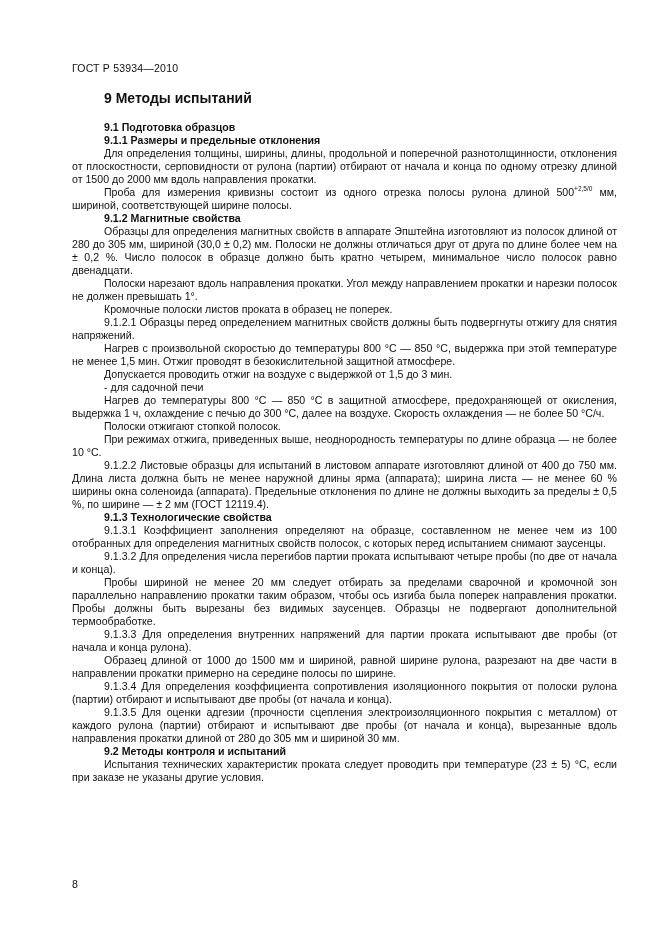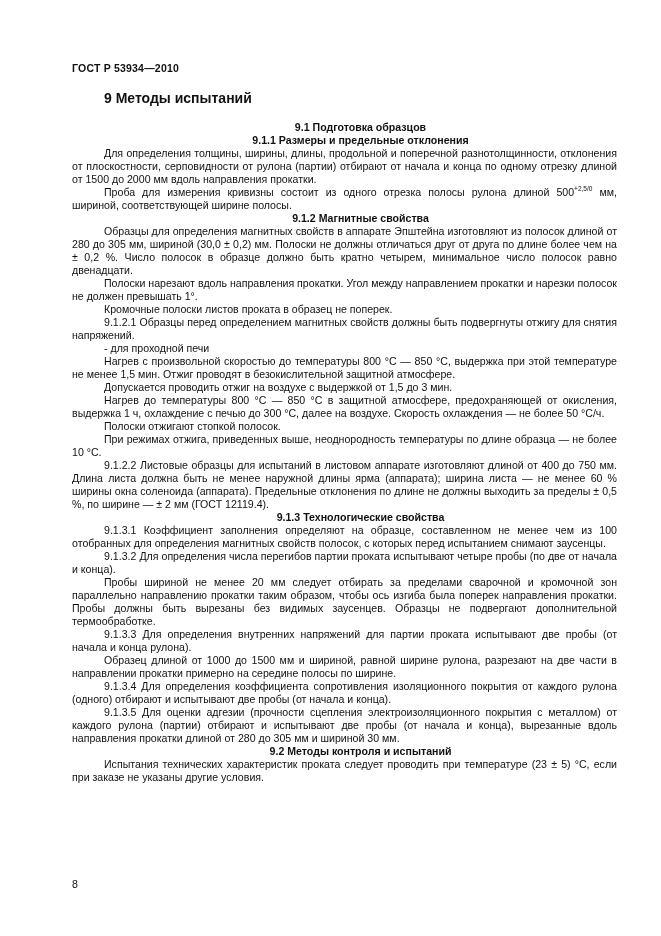--- a/index.html
+++ b/index.html
@@ -13,38 +13,38 @@
     overflow: hidden;
   }
   .page {
     position: absolute;
     inset: 0;
     background: #ffffff;
     padding: 62px 44px 90px 72px;
   }
   .doc-header {
     font-size: 10.5px;
-    font-weight: bold;
+    font-weight: normal;
     letter-spacing: 0.2px;
     margin-bottom: 16px;
   }
   .section-title {
     font-size: 14px;
     font-weight: bold;
     margin: 0 0 15px 32px;
   }
   .content {
     font-size: 10.6px;
     line-height: 13px;
     text-align: justify;
   }
   .content p.sub {
     font-weight: bold;
     margin-left: 32px;
-    text-align: center;
+    text-align: left;
   }
   .content p.para {
     text-indent: 32px;
   }
   sup {
     font-size: 0.62em;
     line-height: 0;
   }
   .page-number {
     position: absolute;
@@ -65,34 +65,34 @@
   <div class="content">
     <p class="sub">9.1 Подготовка образцов</p>
     <p class="sub">9.1.1 Размеры и предельные отклонения</p>
     <p class="para">Для определения толщины, ширины, длины, продольной и поперечной разнотолщинности, отклонения от плоскостности, серповидности от рулона (партии) отбирают от начала и конца по одному отрезку длиной от 1500 до 2000 мм вдоль направления прокатки.</p>
     <p class="para"><span>Проба для измерения кривизны состоит из одного отрезка полосы рулона длиной 500</span><sup>+2,5/0</sup><span> мм, шириной, соответствующей ширине полосы.</span></p>
     <p class="sub">9.1.2 Магнитные свойства</p>
     <p class="para">Образцы для определения магнитных свойств в аппарате Эпштейна изготовляют из полосок длиной от 280 до 305 мм, шириной (30,0 ± 0,2) мм. Полоски не должны отличаться друг от друга по длине более чем на ± 0,2 %. Число полосок в образце должно быть кратно четырем, минимальное число полосок равно двенадцати.</p>
     <p class="para">Полоски нарезают вдоль направления прокатки. Угол между направлением прокатки и нарезки полосок не должен превышать 1°.</p>
     <p class="para">Кромочные полоски листов проката в образец не поперек.</p>
     <p class="para">9.1.2.1 Образцы перед определением магнитных свойств должны быть подвергнуты отжигу для снятия напряжений.</p>
-    <p class="para">- для проходной печи</p>
     <p class="para">Нагрев с произвольной скоростью до температуры 800 °С — 850 °С, выдержка при этой температуре не менее 1,5 мин. Отжиг проводят в безокислительной защитной атмосфере.</p>
     <p class="para">Допускается проводить отжиг на воздухе с выдержкой от 1,5 до 3 мин.</p>
+    <p class="para">- для садочной печи</p>
     <p class="para">Нагрев до температуры 800 °С — 850 °С в защитной атмосфере, предохраняющей от окисления, выдержка 1 ч, охлаждение с печью до 300 °С, далее на воздухе. Скорость охлаждения — не более 50 °С/ч.</p>
     <p class="para">Полоски отжигают стопкой полосок.</p>
     <p class="para">При режимах отжига, приведенных выше, неоднородность температуры по длине образца — не более 10 °С.</p>
     <p class="para">9.1.2.2 Листовые образцы для испытаний в листовом аппарате изготовляют длиной от 400 до 750 мм. Длина листа должна быть не менее наружной длины ярма (аппарата); ширина листа — не менее 60 % ширины окна соленоида (аппарата). Предельные отклонения по длине не должны выходить за пределы ± 0,5 %, по ширине — ± 2 мм (ГОСТ 12119.4).</p>
     <p class="sub">9.1.3 Технологические свойства</p>
     <p class="para">9.1.3.1 Коэффициент заполнения определяют на образце, составленном не менее чем из 100 отобранных для определения магнитных свойств полосок, с которых перед испытанием снимают заусенцы.</p>
     <p class="para">9.1.3.2 Для определения числа перегибов партии проката испытывают четыре пробы (по две от начала и конца).</p>
     <p class="para">Пробы шириной не менее 20 мм следует отбирать за пределами сварочной и кромочной зон параллельно направлению прокатки таким образом, чтобы ось изгиба была поперек направления прокатки. Пробы должны быть вырезаны без видимых заусенцев. Образцы не подвергают дополнительной термообработке.</p>
     <p class="para">9.1.3.3 Для определения внутренних напряжений для партии проката испытывают две пробы (от начала и конца рулона).</p>
     <p class="para">Образец длиной от 1000 до 1500 мм и шириной, равной ширине рулона, разрезают на две части в направлении прокатки примерно на середине полосы по ширине.</p>
-    <p class="para">9.1.3.4 Для определения коэффициента сопротивления изоляционного покрытия от каждого рулона (одного) отбирают и испытывают две пробы (от начала и конца).</p>
+    <p class="para">9.1.3.4 Для определения коэффициента сопротивления изоляционного покрытия от полоски рулона (партии) отбирают и испытывают две пробы (от начала и конца).</p>
     <p class="para">9.1.3.5 Для оценки адгезии (прочности сцепления электроизоляционного покрытия с металлом) от каждого рулона (партии) отбирают и испытывают две пробы (от начала и конца), вырезанные вдоль направления прокатки длиной от 280 до 305 мм и шириной 30 мм.</p>
     <p class="sub">9.2 Методы контроля и испытаний</p>
     <p class="para">Испытания технических характеристик проката следует проводить при температуре (23 ± 5) °С, если при заказе не указаны другие условия.</p>
   </div>
 
   <div class="page-number">8</div>
 
 </div>
 
 </body></html>

